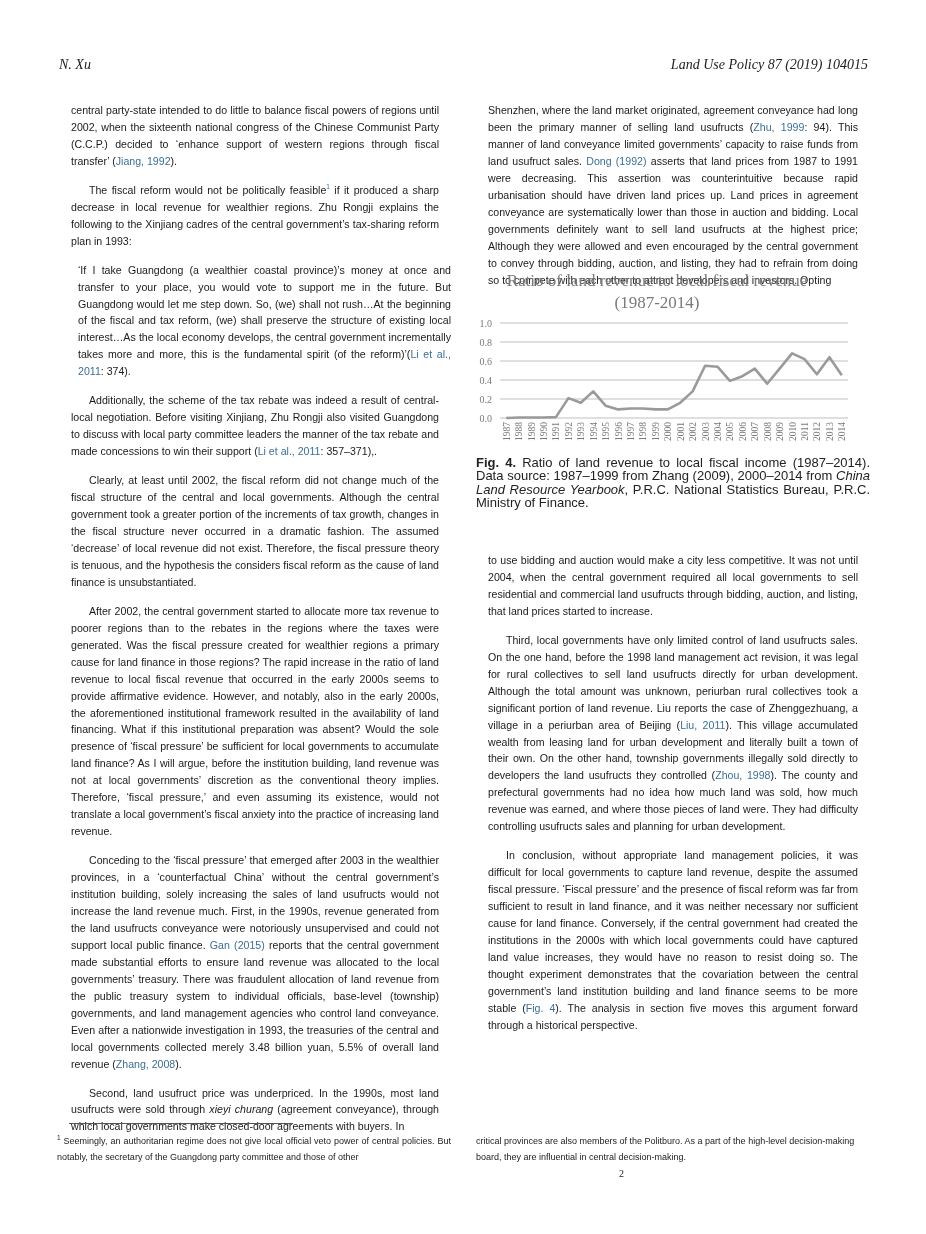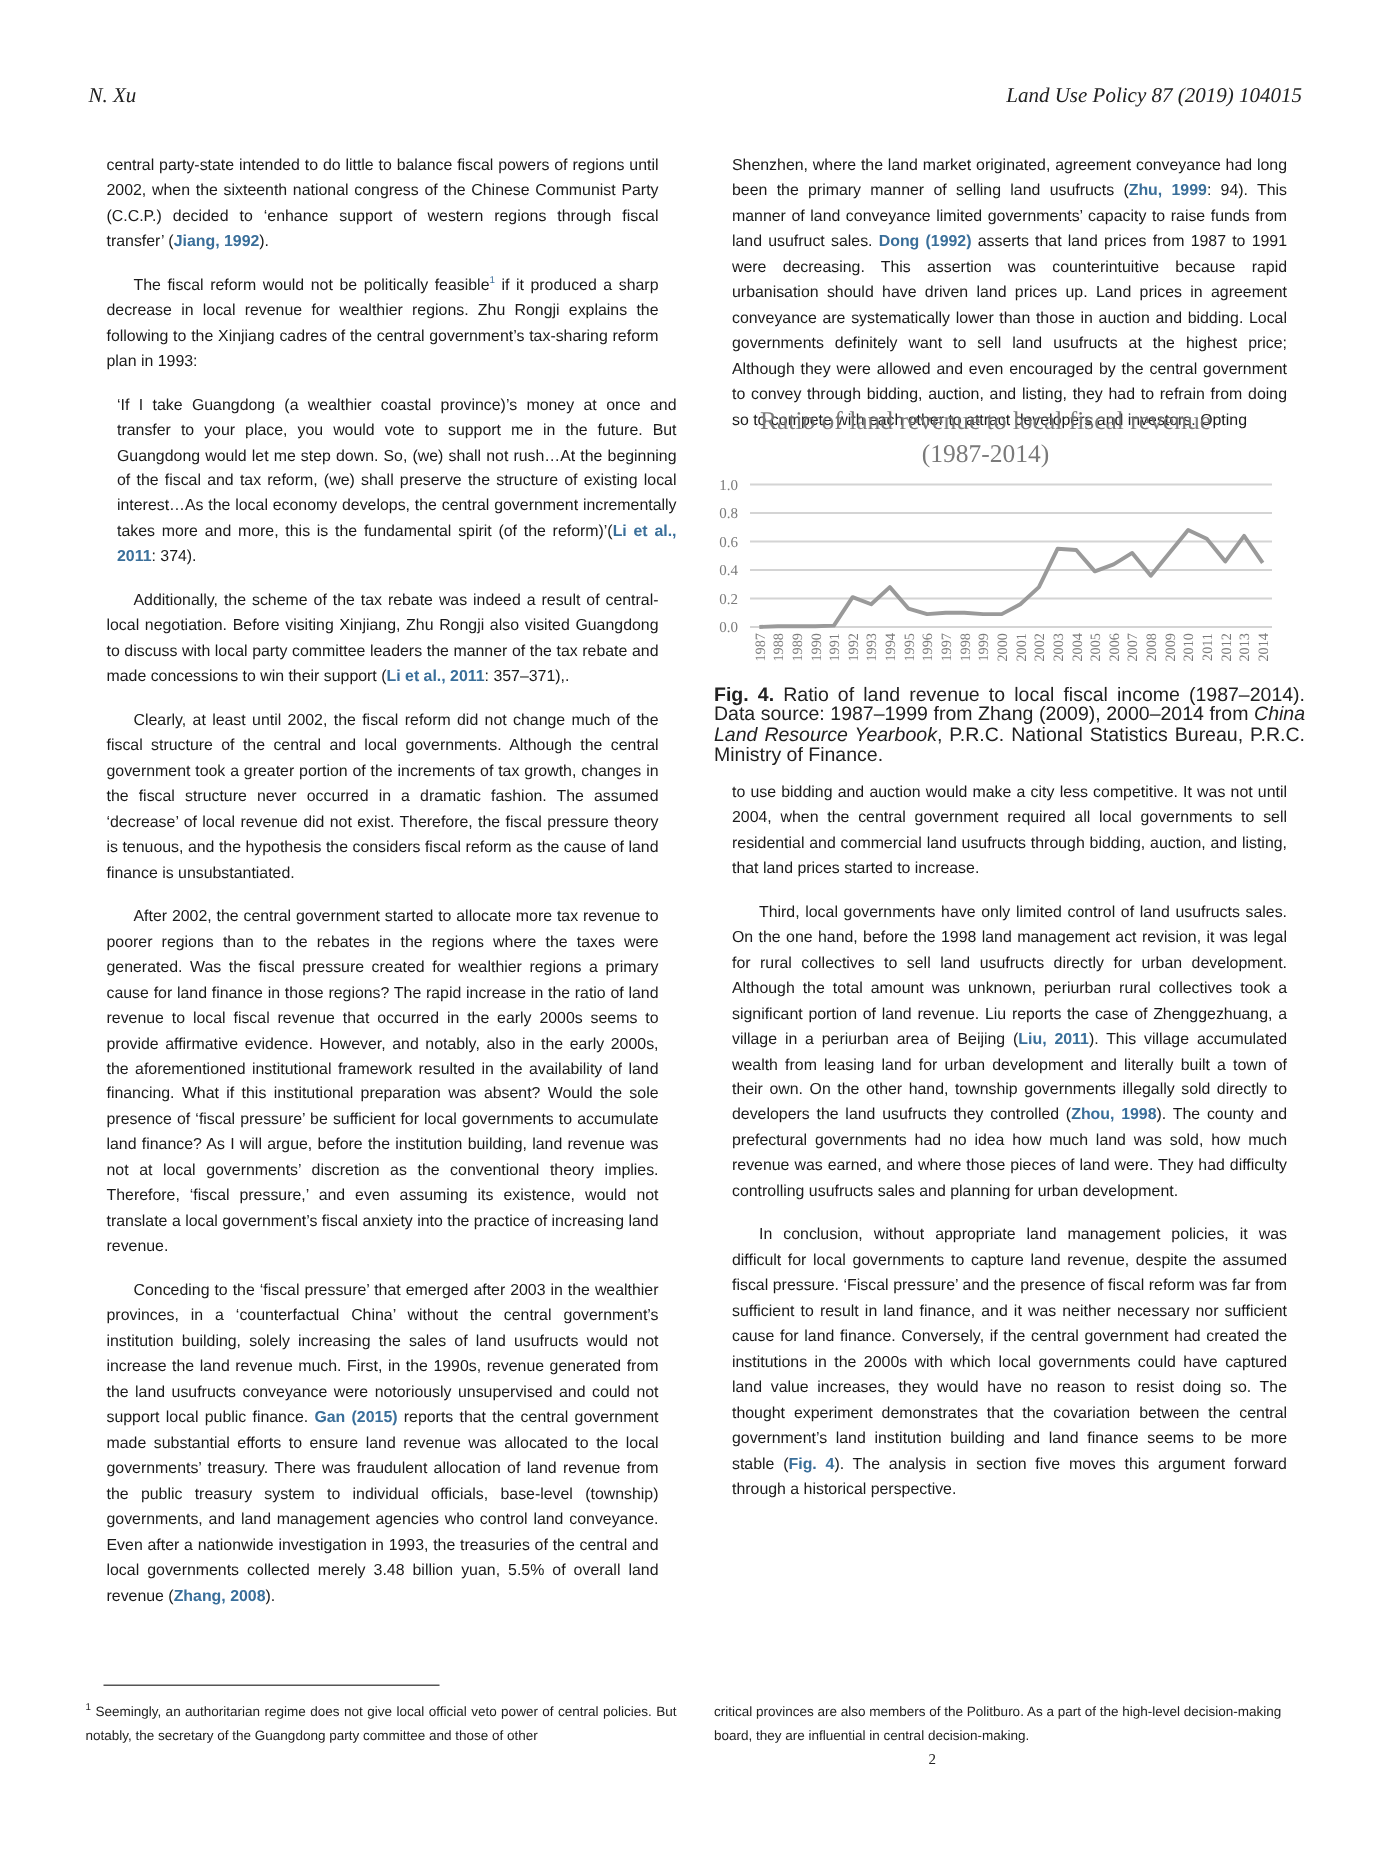--- a/index.html
+++ b/index.html
@@ -9,29 +9,29 @@
                   font-style: italic; font-size: 14px; color: #222; }
   .rh-left { left: 59px; }
   .rh-right { right: 58px; text-align: center; }
   .col { position: absolute; top: 90px; width: 392px; font-size: 10.6px; line-height: 16.95px;
          text-align: justify; }
   .col-left { left: 59px; }
   .col-right { left: 476px; width: 394px; }
   .col p { margin: 12px; text-indent: 18px; }
   .col p.noindent { text-indent: 0; }
   .quote { margin: 8px 0 8px 19px !important; text-indent: 0 !important; }
-  .link { color: #3a6f9a; font-weight: bold; }
+  .link { color: #3a6f9a; }
   sup { font-size: 6.5px; color: #3a6f9a; vertical-align: super; line-height: 0; }
   .section-heading { font-style: italic; margin: 24px 0 22px 0 !important; text-indent: 0 !important; }
   .chart-box { position: absolute; left: 460px; top: 266px; width: 394px; height: 190px; }
   .chart-box svg { display: block; }
   .caption { position: absolute; left: 476px; top: 456px; width: 394px; font-size: 13px; line-height: 13.4px;
              text-align: justify; color: #222; }
   .caption b { font-weight: bold; }
-  .col-right-2 { top: 508px; }
+  .col-right-2 { top: 540px; }
   .footnote-rule { position: absolute; left: 69px; top: 1123px; width: 224px; height: 1px; background: #555; }
   .footnote { position: absolute; font-size: 9px; line-height: 16px; color: #222; }
   .fn-left { left: 57px; top: 1133px; width: 394px; text-align: justify; }
   .fn-right { left: 476px; top: 1133px; width: 400px; }
   .page-number { position: absolute; left: 619px; top: 1168px; font-family: "Liberation Serif", serif;
                  font-size: 10px; color: #222; }
 </style>
 </head>
 <body>
 
@@ -39,20 +39,21 @@
 <div class="running-head rh-right">Land Use Policy 87 (2019) 104015</div>
 
 <div class="col col-left">
   <p class="noindent"><span>central party-state intended to do little to balance fiscal powers of regions until 2002, when the sixteenth national congress of the Chinese Communist Party (C.C.P.) decided to ‘enhance support of western regions through fiscal transfer’ (</span><span class="link">Jiang, 1992</span><span>).</span></p>
   <p><span>The fiscal reform would not be politically feasible</span><sup>1</sup><span> if it produced a sharp decrease in local revenue for wealthier regions. Zhu Rongji explains the following to the Xinjiang cadres of the central government’s tax-sharing reform plan in 1993:</span></p>
   <p class="quote"><span>‘If I take Guangdong (a wealthier coastal province)’s money at once and transfer to your place, you would vote to support me in the future. But Guangdong would let me step down. So, (we) shall not rush…At the beginning of the fiscal and tax reform, (we) shall preserve the structure of existing local interest…As the local economy develops, the central government incrementally takes more and more, this is the fundamental spirit (of the reform)’(</span><span class="link">Li et al., 2011</span><span>: 374).</span></p>
   <p><span>Additionally, the scheme of the tax rebate was indeed a result of central-local negotiation. Before visiting Xinjiang, Zhu Rongji also visited Guangdong to discuss with local party committee leaders the manner of the tax rebate and made concessions to win their support (</span><span class="link">Li et al., 2011</span><span>: 357–371),.</span></p>
   <p>Clearly, at least until 2002, the fiscal reform did not change much of the fiscal structure of the central and local governments. Although the central government took a greater portion of the increments of tax growth, changes in the fiscal structure never occurred in a dramatic fashion. The assumed ‘decrease’ of local revenue did not exist. Therefore, the fiscal pressure theory is tenuous, and the hypothesis the considers fiscal reform as the cause of land finance is unsubstantiated.</p>
   <p>After 2002, the central government started to allocate more tax revenue to poorer regions than to the rebates in the regions where the taxes were generated. Was the fiscal pressure created for wealthier regions a primary cause for land finance in those regions? The rapid increase in the ratio of land revenue to local fiscal revenue that occurred in the early 2000s  seems to provide affirmative evidence. However, and notably, also in the early 2000s, the aforementioned institutional framework resulted in the availability of land financing. What if this institutional preparation was absent? Would the sole presence of ‘fiscal pressure’ be sufficient for local governments to accumulate land finance? As I will argue, before the institution building, land revenue was not at local governments’ discretion as the conventional theory implies. Therefore, ‘fiscal pressure,’ and even assuming its existence, would not translate a local government’s fiscal anxiety into the practice of increasing land revenue.</p>
   <p><span>Conceding to the ‘fiscal pressure’ that emerged after 2003 in the wealthier provinces, in a ‘counterfactual China’ without the central government’s institution building, solely increasing the sales of land usufructs would not increase the land revenue much. First, in the 1990s, revenue generated from the land usufructs conveyance were notoriously unsupervised and could not support local public finance. </span><span class="link">Gan (2015)</span><span> reports that the central government made substantial efforts to ensure land revenue was allocated to the local governments’ treasury. There was fraudulent allocation of land revenue from the public treasury system to individual officials, base-level (township) governments, and land management agencies who control land conveyance. Even after a nationwide investigation in 1993, the treasuries of the central and local governments collected merely 3.48 billion yuan, 5.5% of overall land revenue (</span><span class="link">Zhang, 2008</span><span>).</span></p>
+  <p><span>Second, land usufruct price was underpriced. In the 1990s, most land usufructs were sold through </span><i>xieyi churang</i><span> (agreement conveyance), through which local governments make closed-door agreements with buyers. In</span></p>
 </div>
 
 <div class="col col-right">
   <p class="noindent"><span>Shenzhen, where the land market originated, agreement conveyance had long been the primary manner of selling land usufructs (</span><span class="link">Zhu, 1999</span><span>: 94). This manner of land conveyance limited governments’ capacity to raise funds from land usufruct sales. </span><span class="link">Dong (1992)</span><span> asserts that land prices from 1987 to 1991 were decreasing. This assertion was counterintuitive because rapid urbanisation should have driven land prices up. Land prices in agreement conveyance are systematically lower than those in auction and bidding. Local governments definitely want to sell land usufructs at the highest price; Although they were allowed and even encouraged by the central government to convey through bidding, auction, and listing, they had to refrain from doing so to compete with each other to attract developers and investors. Opting</span></p>
 </div>
 
 <div class="chart-box">
   <svg id="chart" width="394" height="190" viewBox="0 0 394 190">
     <text id="chart-title" x="197" y="20" text-anchor="middle" font-family="Liberation Serif, serif" font-size="17" fill="#7a7a7a">Ratio of land revenue to local fiscal revenue</text>
     <text id="chart-subtitle" x="197" y="42" text-anchor="middle" font-family="Liberation Serif, serif" font-size="17" fill="#7a7a7a">(1987-2014)</text>

